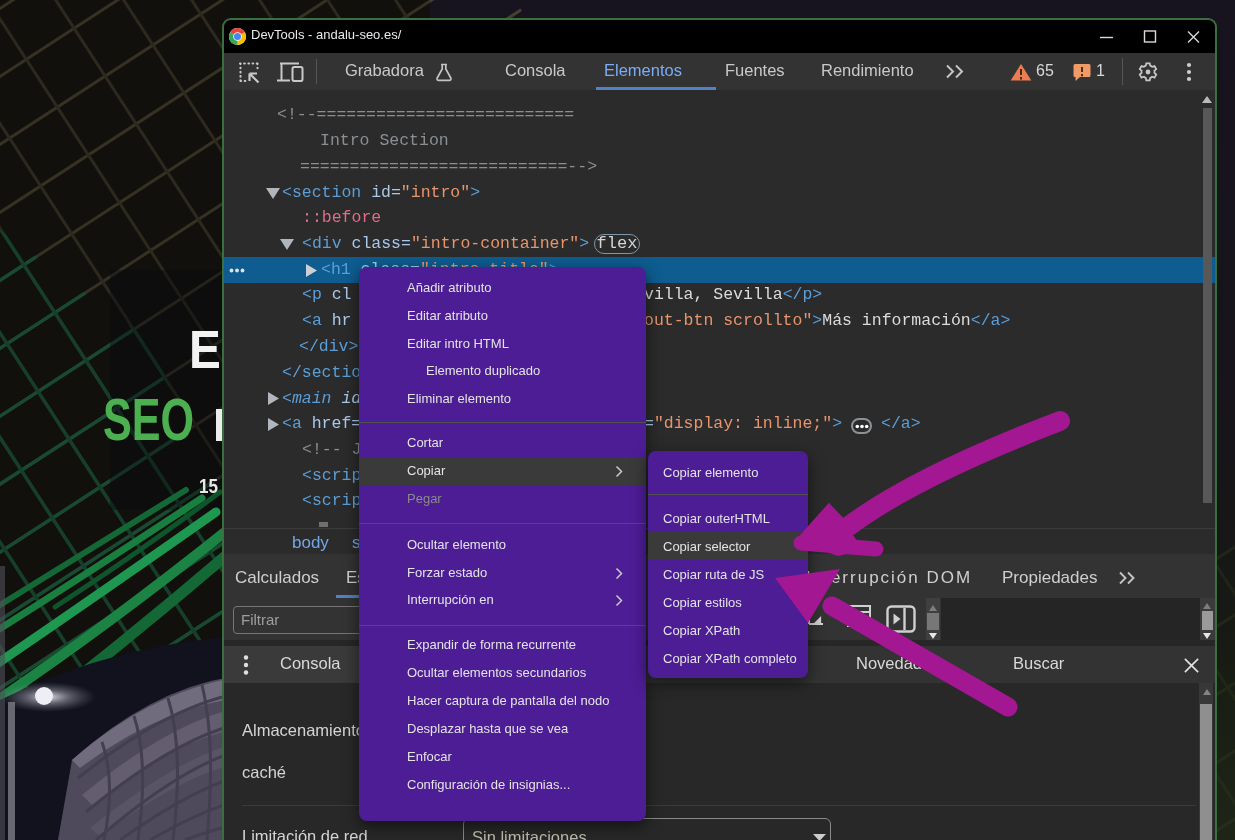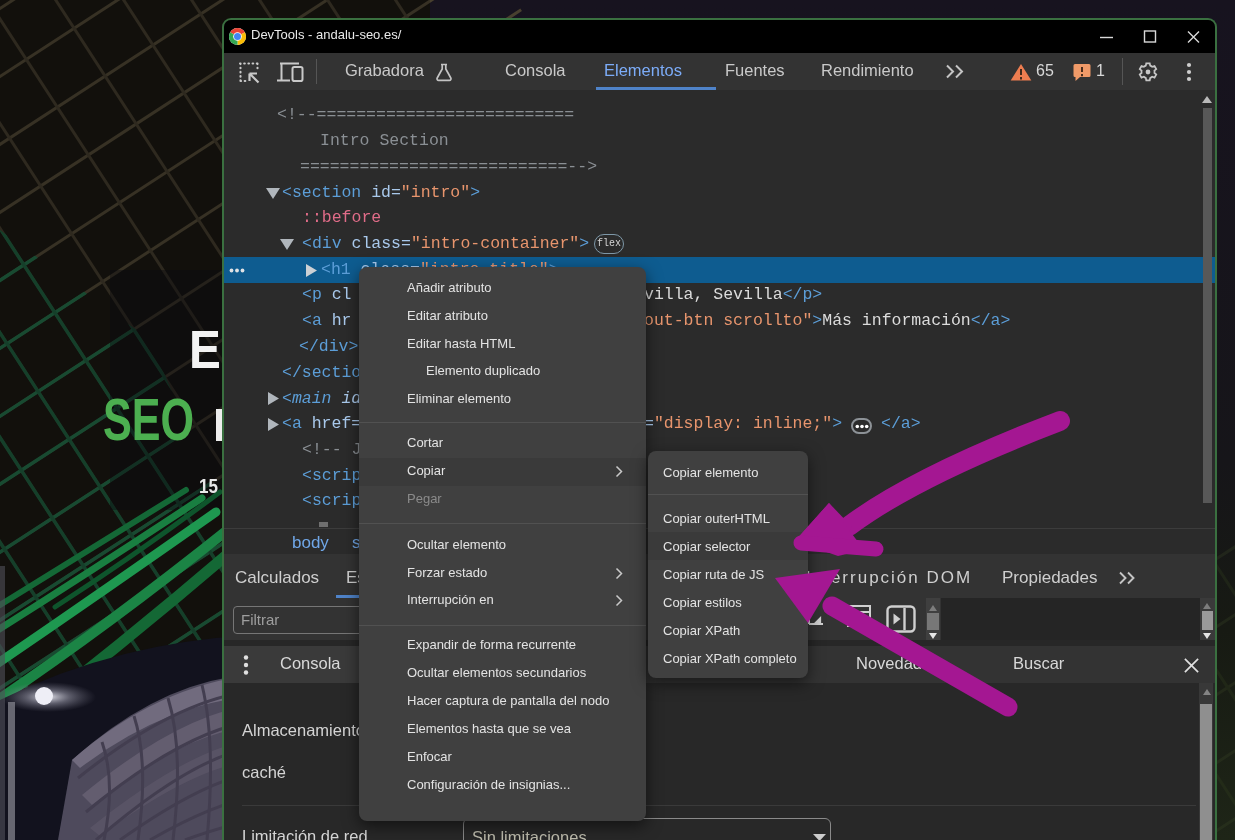--- a/index.html
+++ b/index.html
@@ -21,21 +21,21 @@
   #filterrow { left:224px; top:598px; width:991px; height:44px; background:#333; }
   #drawerbar { left:224px; top:646px; width:991px; height:37px; background:#333; }
   #drawer { left:224px; top:683px; width:991px; height:157px; background:#282828; }
   
   .tag { color:#5c9ed8; } .attr { color:#a9c9ec; } .val { color:#e8956d; }
   .com { color:#8a8f94; } .txt { color:#dcdcdc; } .pse { color:#e06c88; }
   .tbtab { top:8px; font-size:16.5px; color:#c9c9c9; }
   .tbnum { top:9px; font-size:16px; color:#d8d8d8; }
   .row { position:absolute; white-space:pre; height:26px; line-height:26px; }
   
-  .menu { background:#404040; border-radius:8px; box-shadow:0 5px 16px rgba(0,0,0,.55);
+  .menu { background:#4c1d95; border-radius:8px; box-shadow:0 5px 16px rgba(0,0,0,.55);
           z-index:10; }
   .mi { position:absolute; left:48px; font-size:13px; color:#e3e3e3; white-space:nowrap; }
   .sep { position:absolute; left:0; width:100%; height:1px; background:#515151; }
   #arrowsvg { left:0; top:0; z-index:20; pointer-events:none; }
 </style>
 </head>
 <body>
 
 <svg id="bg" class="abs" width="1235" height="840" viewBox="0 0 1235 840">
   <defs>
@@ -211,21 +211,21 @@
   <div class="row com" style="left:76px; top:64px;">===========================--&gt;</div>
   <svg class="abs" style="left:42px; top:98px;" width="14" height="11" viewBox="0 0 14 11">
       <path d="M0 0 H14 L7 11 Z" fill="#b0b6bc"></path>
     </svg>
   <div class="row" style="left:58px; top:90px;"><span class="tag">&lt;section <span class="attr">id=</span><span class="val">"intro"</span>&gt;</span></div>
   <div class="row pse" style="left:78px; top:115px;">::before</div>
   <svg class="abs" style="left:56px; top:149px;" width="14" height="11" viewBox="0 0 14 11">
       <path d="M0 0 H14 L7 11 Z" fill="#b0b6bc"></path>
     </svg>
   <div class="row" style="left:78px; top:141px;"><span class="tag">&lt;div <span class="attr">class=</span><span class="val">"intro-container"</span>&gt;</span></div>
-  <div class="abs" style="left:370px; top:144px; width:30px; height:20px; border:1px solid #7e98a8; border-radius:10px; color:#d5d5d5; font-size:10px; line-height:18px; text-align:center;">flex</div>
+  <div class="abs" style="left:370px; top:144px; width:46px; height:20px; border:1px solid #7e98a8; border-radius:10px; color:#d5d5d5; font-size:17px; line-height:18px; text-align:center;">flex</div>
   <div class="abs" style="left:0; top:167px; width:991px; height:26px; background:#0e5c90;"></div>
   <svg class="abs" style="left:5px; top:178px;" width="16" height="5" viewBox="0 0 16 5">
       <g fill="#dfe2e5">
         <circle cx="2.5" cy="2.5" r="1.9"></circle>
         <circle cx="8" cy="2.5" r="1.9"></circle>
         <circle cx="13.5" cy="2.5" r="1.9"></circle>
       </g>
     </svg>
   <svg class="abs" style="left:82px; top:174px;" width="11" height="13" viewBox="0 0 11 13">
       <path d="M0 0 L11 6.5 L0 13 Z" fill="#ccd0d4"></path>
@@ -343,36 +343,36 @@
   <svg class="abs" style="left:978px; top:5px;" width="10" height="8" viewBox="0 0 10 8">
       <path d="M5 1 L9 7 H1 Z" fill="#848484"></path>
     </svg>
   <div class="abs" style="left:976px; top:21px; width:12px; height:136px; background:#8f8f8f;"></div>
 </div>
 
 <div id="menu" class="menu abs" style="left:359px; top:267px; width:287px; height:554px;">
   <div class="abs" style="left:0; top:191px; width:287px; height:28px; background:#3a3a3a;"></div>
   <span class="mi" style="top:13px;">Añadir atributo</span>
   <span class="mi" style="top:41px;">Editar atributo</span>
-  <span class="mi" style="top:69px;">Editar hasta HTML</span>
+  <span class="mi" style="top:69px;">Editar intro HTML</span>
   <span class="mi" style="top:96px;margin-left:19px;">Elemento duplicado</span>
   <span class="mi" style="top:124px;">Eliminar elemento</span>
   <div class="sep" style="top:155px;"></div>
   <span class="mi" style="top:168px;">Cortar</span>
   <span class="mi" style="top:196px;">Copiar</span>
   <span class="mi" style="top:224px; color:#8a8a8a;">Pegar</span>
   <div class="sep" style="top:256px;"></div>
   <span class="mi" style="top:270px;">Ocultar elemento</span>
   <span class="mi" style="top:298px;">Forzar estado</span>
   <span class="mi" style="top:325px;">Interrupción en</span>
   <div class="sep" style="top:358px;"></div>
   <span class="mi" style="top:370px;">Expandir de forma recurrente</span>
   <span class="mi" style="top:398px;">Ocultar elementos secundarios</span>
   <span class="mi" style="top:426px;">Hacer captura de pantalla del nodo</span>
-  <span class="mi" style="top:454px;">Elementos hasta que se vea</span>
+  <span class="mi" style="top:454px;">Desplazar hasta que se vea</span>
   <span class="mi" style="top:482px;">Enfocar</span>
   <span class="mi" style="top:510px;">Configuración de insignias...</span>
   <svg class="abs" style="left:256px; top:198px;" width="8" height="13" viewBox="0 0 8 13">
       <path d="M1.5 1.5 L6.5 6.5 L1.5 11.5" fill="none" stroke="#c9c9c9" stroke-width="1.5"></path>
     </svg>
   <svg class="abs" style="left:256px; top:300px;" width="8" height="13" viewBox="0 0 8 13">
       <path d="M1.5 1.5 L6.5 6.5 L1.5 11.5" fill="none" stroke="#c9c9c9" stroke-width="1.5"></path>
     </svg>
   <svg class="abs" style="left:256px; top:327px;" width="8" height="13" viewBox="0 0 8 13">
       <path d="M1.5 1.5 L6.5 6.5 L1.5 11.5" fill="none" stroke="#c9c9c9" stroke-width="1.5"></path>

